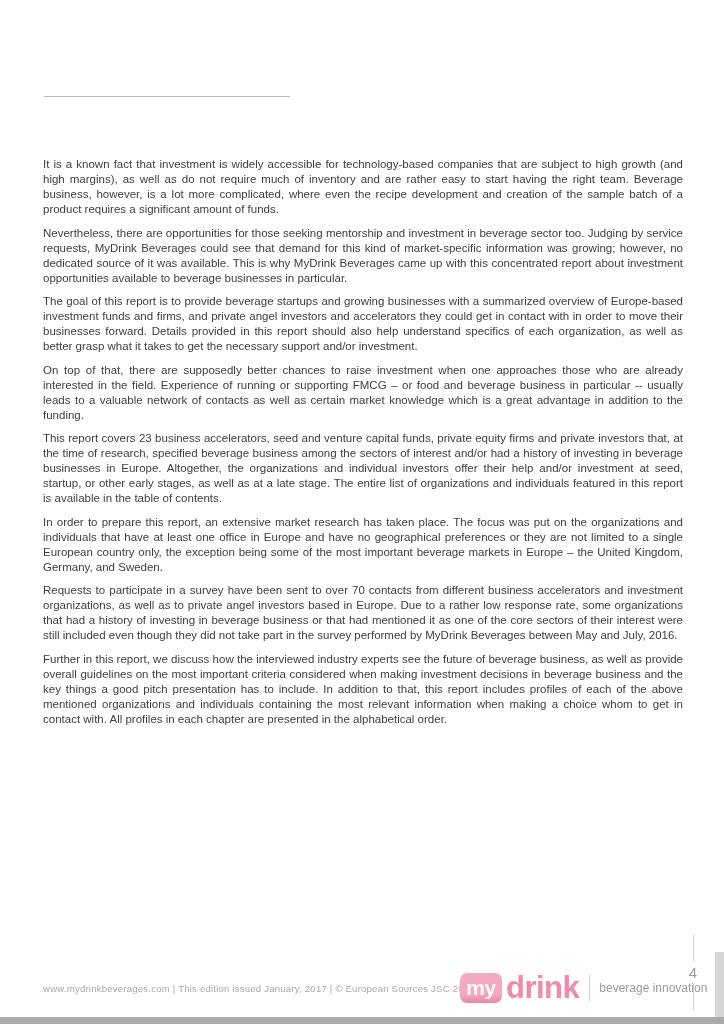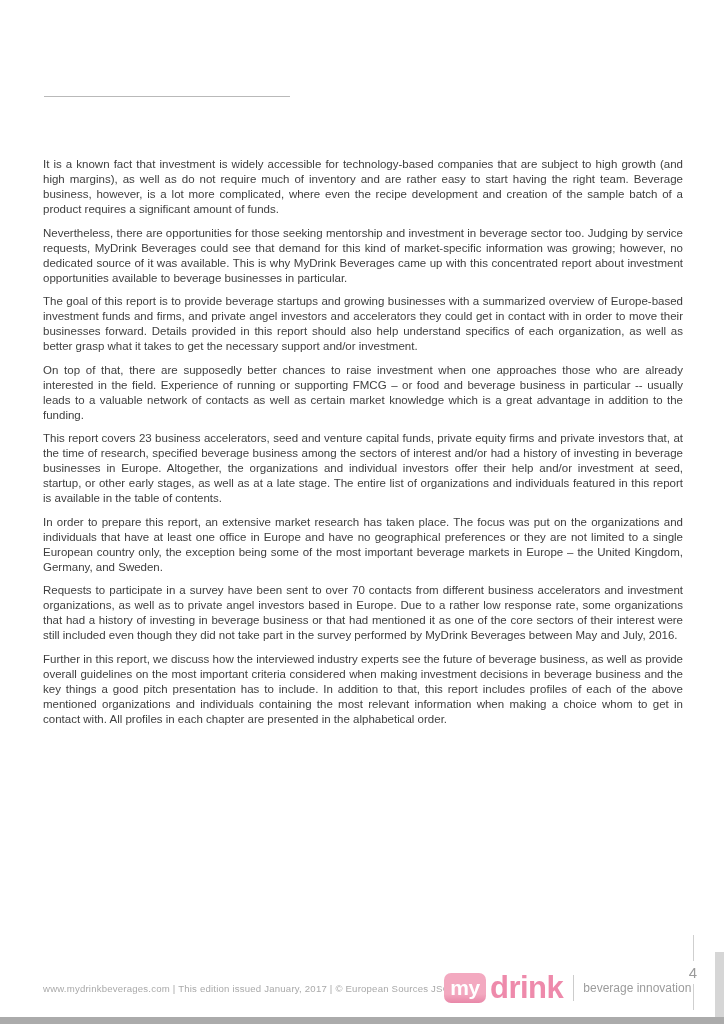--- a/index.html
+++ b/index.html
@@ -35,21 +35,21 @@
   .footer-meta {
     position: absolute;
     left: 43px; top: 983px;
     font-size: 9.6px;
     color: #a9a9a9;
     letter-spacing: 0.2px;
     white-space: nowrap;
   }
   .logo {
     position: absolute;
-    left: 444px; top: 971px;
+    left: 460px; top: 971px;
     display: flex;
     align-items: center;
     height: 34px;
   }
   .logo-badge {
     display: flex; align-items: center; justify-content: center;
     width: 42px; height: 30px;
     border-radius: 7px;
     background: linear-gradient(#f3a9c0 70%, #e887a8);
     color: #ffffff;

